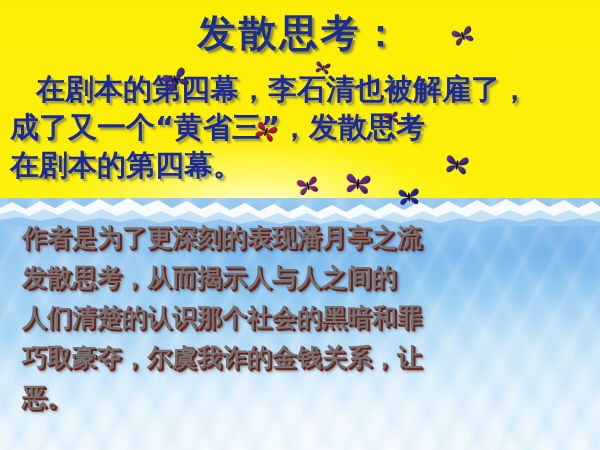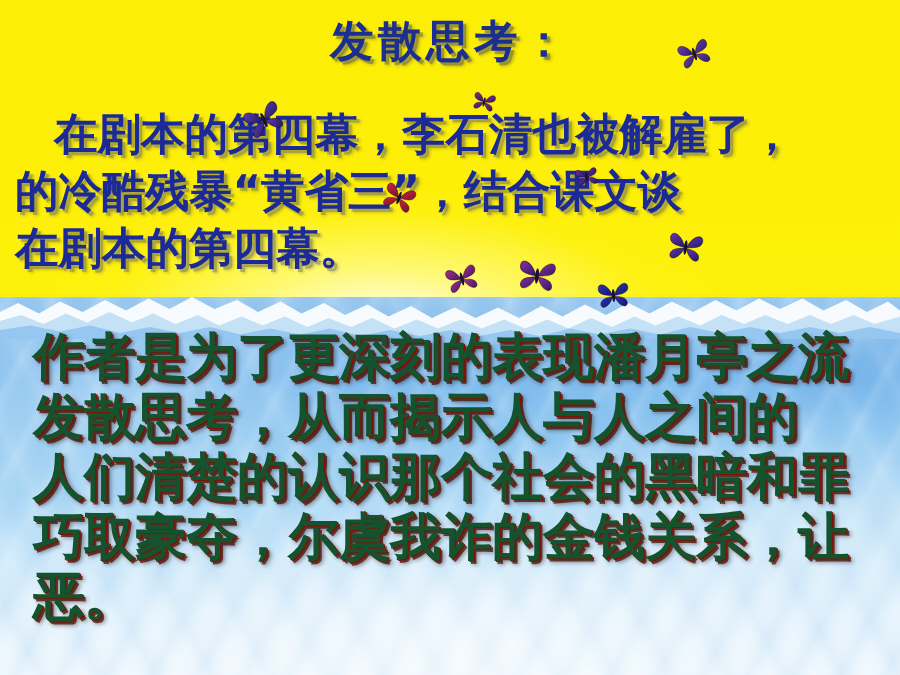--- a/index.html
+++ b/index.html
@@ -87,21 +87,21 @@
   }
 
   
   .title {
     position: absolute;
     left: 0; top: 8px;
     width: 600px;
     text-align: center;
     font-family: "DejaVu Serif", "Liberation Serif", serif;
     font-weight: bold;
-    font-size: 29px;
+    font-size: 38px;
     letter-spacing: 3px;
     color: #1d2f8e;
     text-shadow: 2px 2px 0 rgba(90,90,90,0.45), 3px 3px 2px rgba(60,60,60,0.30);
     white-space: nowrap;
   }
 
   .top-body {
     position: absolute;
     left: 10px; top: 70px;
     width: 585px;
@@ -115,23 +115,23 @@
   }
   .top-body .ln { display: block; white-space: nowrap; }
   .top-body .ln.indent { padding-left: 26px; }
 
   .bottom-body {
     position: absolute;
     left: 22px; top: 218px;
     width: 570px;
     font-family: "DejaVu Sans", "Liberation Sans", sans-serif;
     font-weight: bold;
-    font-size: 34px;
+    font-size: 25px;
     line-height: 40px;
-    color: #14532d;
+    color: #737373;
     text-shadow:
        1px 1px 0 #7a1408,
        2px 2px 0 rgba(70,18,8,0.75),
        3px 3px 3px rgba(40,10,5,0.45);
   }
   .bottom-body .ln { display: block; white-space: nowrap; }
 
   
   .bfly { position: absolute; pointer-events: none; }
 </style>
@@ -162,21 +162,21 @@
     <path d="M0,28 L20,25 L40,29 L60,25 L80,30 L100,26 L120,30 L140,26 L160,31 L180,27 L200,31
              L220,27 L240,32 L260,28 L280,32 L300,28 L320,32 L340,28 L360,32 L380,27 L400,31
              L420,27 L440,31 L460,26 L480,30 L500,26 L520,30 L540,26 L560,30 L580,26 L600,30
              L600,34 L0,34 Z" fill="#8fc4ef" opacity="0.9"></path>
   </svg>
 
   <div class="title">发散思考：</div>
 
   <div class="top-body">
     <span class="ln indent">在剧本的第四幕，李石清也被解雇了，</span>
-    <span class="ln">的冷酷残暴“黄省三”，结合课文谈</span>
+    <span class="ln">成了又一个“黄省三”，发散思考</span>
     <span class="ln">在剧本的第四幕。</span>
   </div>
 
   <div class="bottom-body">
     <span class="ln">作者是为了更深刻的表现潘月亭之流</span>
     <span class="ln">发散思考，从而揭示人与人之间的</span>
     <span class="ln">人们清楚的认识那个社会的黑暗和罪</span>
     <span class="ln">巧取豪夺，尔虞我诈的金钱关系，让</span>
     <span class="ln">恶。</span>
   </div>

